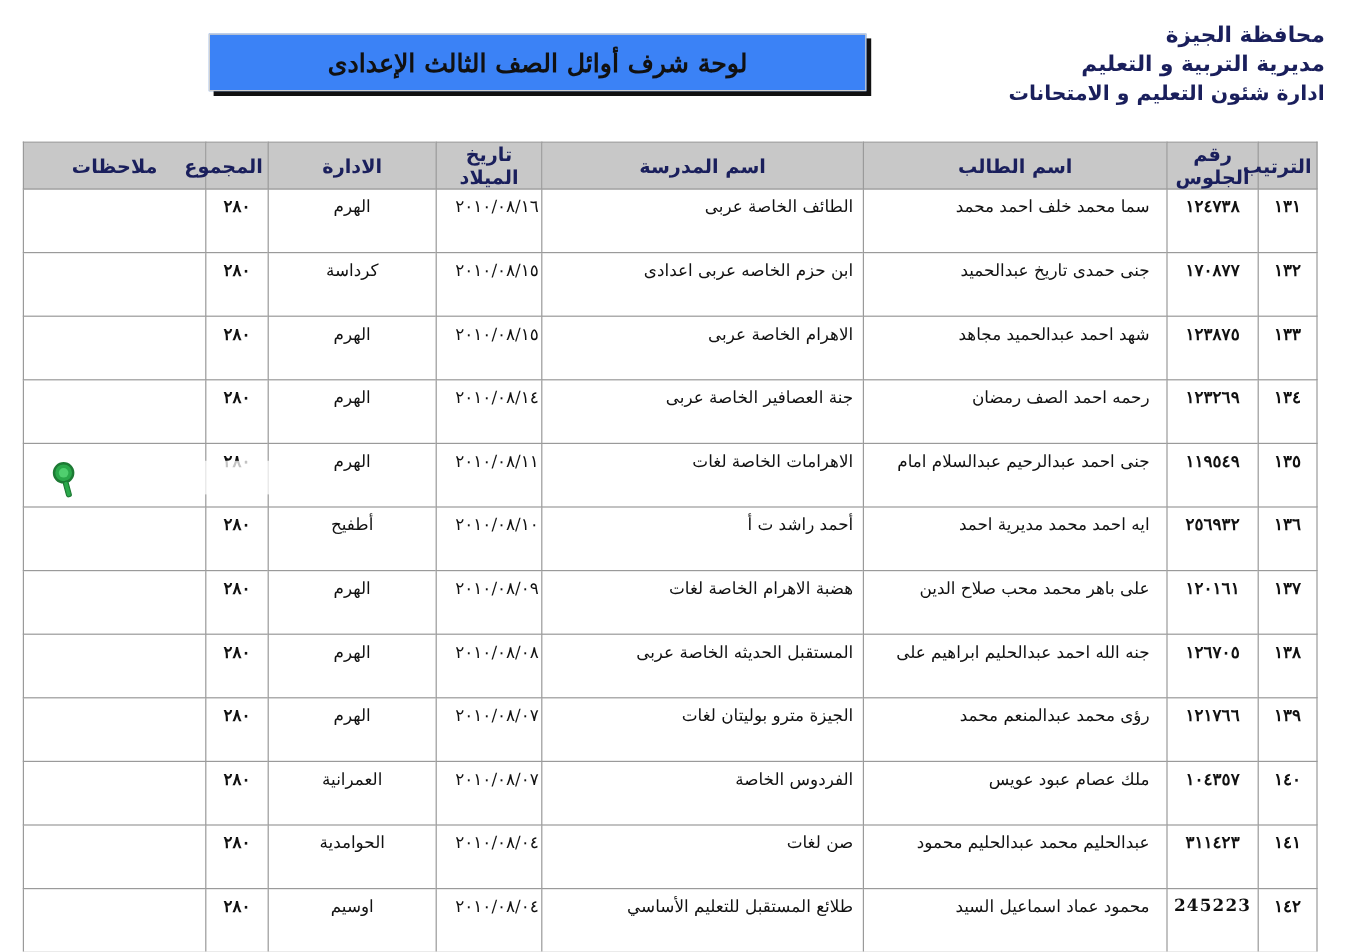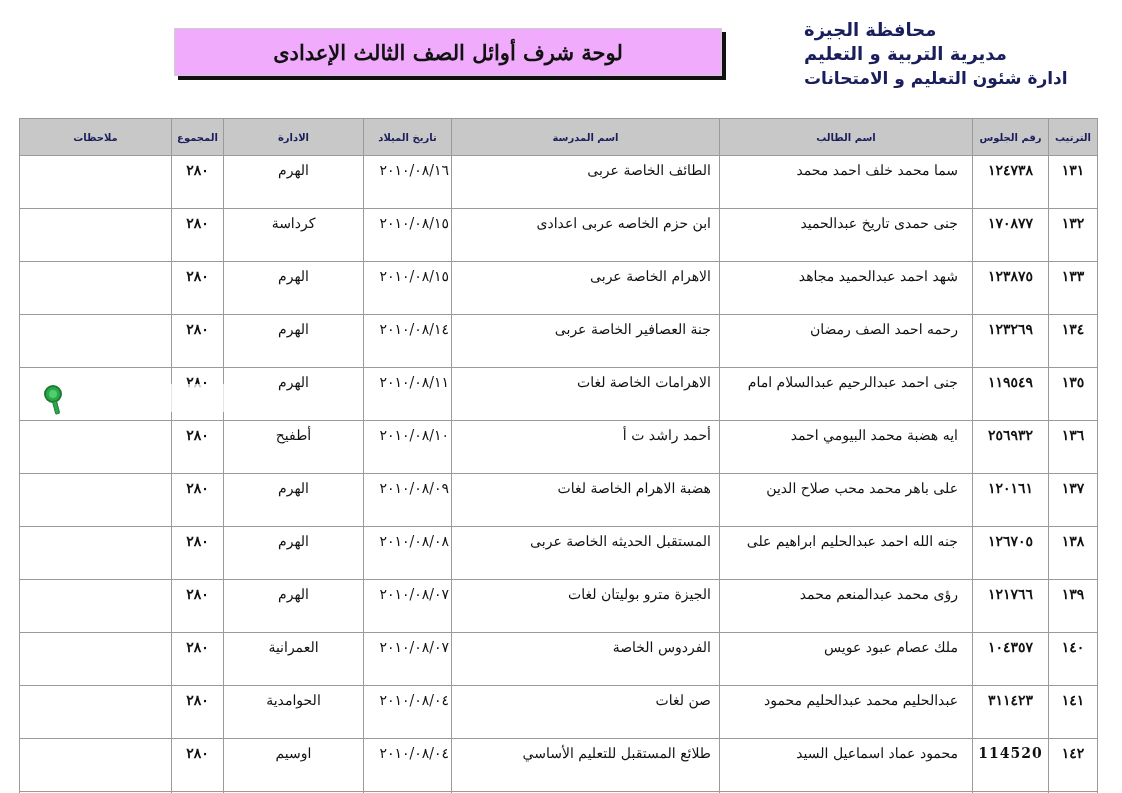--- a/index.html
+++ b/index.html
@@ -13,39 +13,39 @@
       position: relative;
       overflow: hidden;
       font-family: "DejaVu Serif", "Liberation Serif", serif;
       color: #111;
     }
     .org-header {
       position: absolute;
       top: 18px;
       right: 18px;
       width: 300px;
-      text-align: left;
+      text-align: right;
       direction: rtl;
       color: #1a1f5c;
       font-family: "DejaVu Sans", sans-serif;
       font-weight: bold;
       line-height: 24px;
     }
     .org-header .line1 { font-size: 18px; }
     .org-header .line2 { font-size: 18px; }
     .org-header .line3 { font-size: 17px; }
 
     .title-box {
       position: absolute;
       left: 174px;
       top: 28px;
       width: 546px;
       height: 46px;
       border: 1px solid #cfcfcf;
-      background: #f0abfc;
+      background: #3b82f6;
       box-shadow: 4px 4px 0 #111;
       display: flex;
       align-items: center;
       justify-content: center;
       direction: rtl;
       font-size: 21px;
       font-weight: bold;
       color: #111;
     }
 
@@ -56,21 +56,21 @@
       width: 1078px;
       border-collapse: collapse;
       direction: rtl;
       table-layout: fixed;
     }
     table.honor th {
       background: #c8c8c8;
       color: #1a1f5c;
       font-family: "DejaVu Sans", sans-serif;
       font-weight: bold;
-      font-size: 10px;
+      font-size: 16px;
       height: 36px;
       border: 1px solid #9a9a9a;
       padding: 0 4px;
     }
     table.honor td {
       height: 45px;
       border: 1px solid #9a9a9a;
       vertical-align: top;
       padding-top: 6px;
       font-size: 14px;
@@ -185,21 +185,21 @@
       <td class="c-name">جنى احمد عبدالرحيم عبدالسلام امام</td>
       <td class="c-school">الاهرامات الخاصة لغات</td>
       <td class="c-dob">٢٠١٠/٠٨/١١</td>
       <td class="c-admin">الهرم</td>
       <td class="c-total">٢٨٠</td>
       <td class="c-notes"></td>
     </tr>
     <tr>
       <td class="c-rank">١٣٦</td>
       <td class="c-seat">٢٥٦٩٣٢</td>
-      <td class="c-name">ايه هضبة محمد البيومي احمد</td>
+      <td class="c-name">ايه احمد محمد مديرية احمد</td>
       <td class="c-school">أحمد راشد ت أ</td>
       <td class="c-dob">٢٠١٠/٠٨/١٠</td>
       <td class="c-admin">أطفيح</td>
       <td class="c-total">٢٨٠</td>
       <td class="c-notes"></td>
     </tr>
     <tr>
       <td class="c-rank">١٣٧</td>
       <td class="c-seat">١٢٠١٦١</td>
       <td class="c-name">على باهر محمد محب صلاح الدين</td>
@@ -244,21 +244,21 @@
       <td class="c-seat">٣١١٤٢٣</td>
       <td class="c-name">عبدالحليم محمد عبدالحليم محمود</td>
       <td class="c-school">صن لغات</td>
       <td class="c-dob">٢٠١٠/٠٨/٠٤</td>
       <td class="c-admin">الحوامدية</td>
       <td class="c-total">٢٨٠</td>
       <td class="c-notes"></td>
     </tr>
     <tr>
       <td class="c-rank">١٤٢</td>
-      <td class="c-seat">114520</td>
+      <td class="c-seat">245223</td>
       <td class="c-name">محمود عماد اسماعيل السيد</td>
       <td class="c-school">طلائع المستقبل للتعليم الأساسي</td>
       <td class="c-dob">٢٠١٠/٠٨/٠٤</td>
       <td class="c-admin">اوسيم</td>
       <td class="c-total">٢٨٠</td>
       <td class="c-notes"></td>
     </tr>
     <tr>
       <td class="c-rank">١٤٣</td>
       <td class="c-seat">٢٦٠٦٩٣</td>

